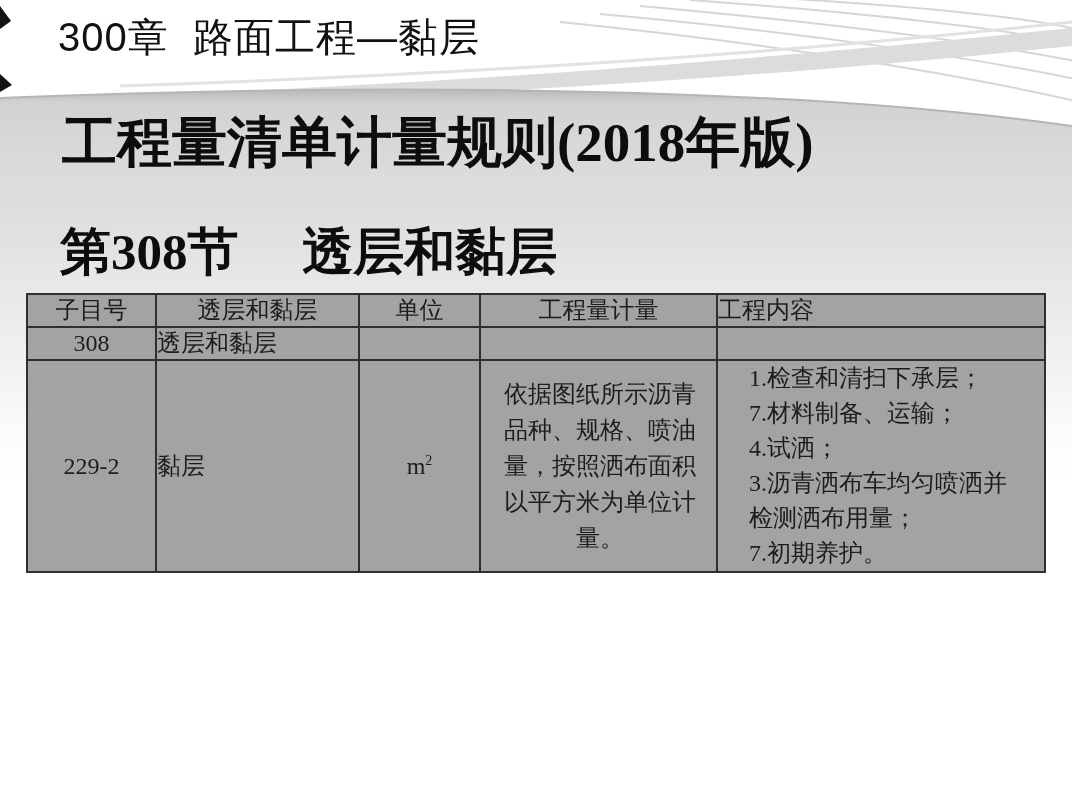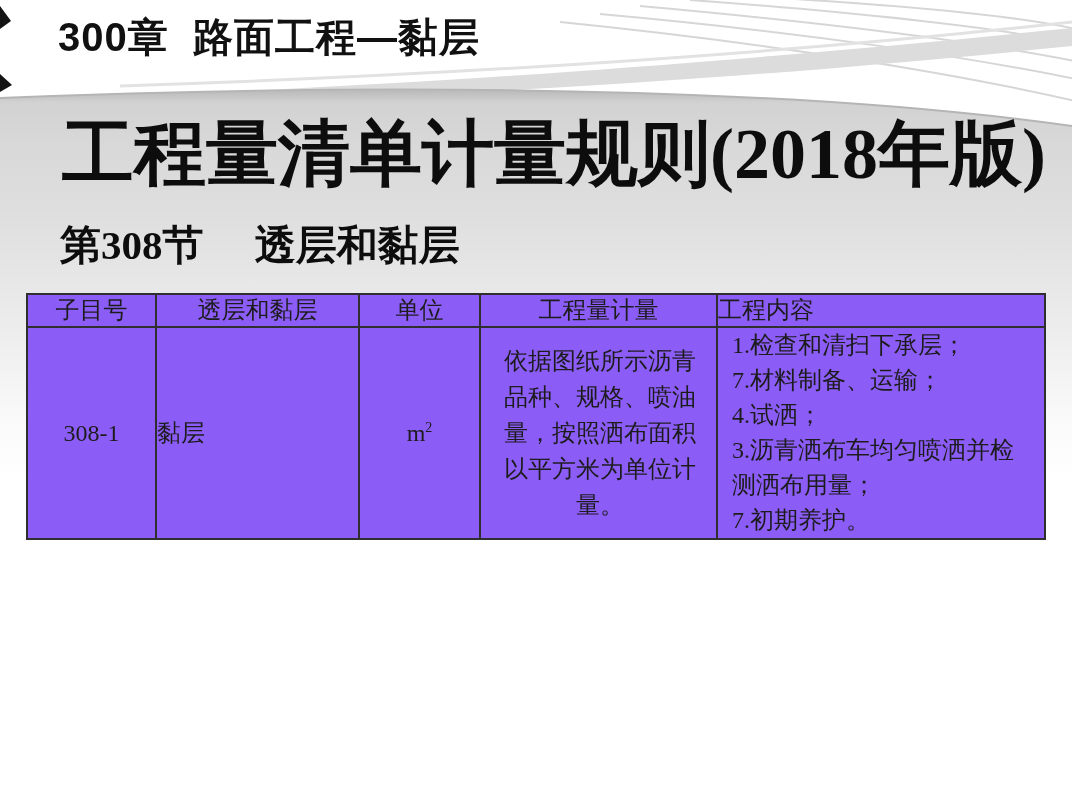--- a/index.html
+++ b/index.html
@@ -14,55 +14,55 @@
   
   .deco{position:absolute;top:0;left:0;width:1072px;height:150px;z-index:0;}
   .bg-gradient{
     position:absolute;top:150px;left:0;width:1072px;height:330px;z-index:0;
     background:linear-gradient(180deg,#d9d9d9 0%,#dedede 18%,#ededed 55%,#fafafa 82%,#ffffff 100%);
   }
 
   .chapter-header{
     position:absolute;top:10px;left:58px;z-index:2;
     font-family:"Liberation Sans","DejaVu Sans",sans-serif;
-    font-size:40px;font-weight:bold;letter-spacing:1px;
+    font-size:40px;font-weight:normal;letter-spacing:1px;
     white-space:pre;color:#111;
   }
   .main-title{
     position:absolute;top:106px;left:62px;z-index:2;
-    font-size:72px;font-weight:bold;letter-spacing:0px;
+    font-size:55px;font-weight:bold;letter-spacing:0px;
     white-space:pre;color:#0d0d0d;
   }
   .section-title{
     position:absolute;top:218px;left:60px;z-index:2;
-    font-size:41px;font-weight:bold;white-space:pre;color:#0d0d0d;
+    font-size:51px;font-weight:bold;white-space:pre;color:#0d0d0d;
   }
 
   
   .tbl-wrap{position:absolute;top:293px;left:26px;z-index:2;}
   table.rules{
     border-collapse:collapse;table-layout:fixed;width:1018px;
-    background:#8b5cf6;
+    background:#a3a3a3;
   }
   table.rules td{
     border:2px solid #2f2f2f;
     font-size:24px;line-height:1.3;color:#1c1c1c;
     padding:0;overflow:hidden;vertical-align:middle;
   }
   td.c-center{text-align:center;}
   td.c-left{text-align:left;padding-left:12px;}
   tr.r-head td{height:29px;}
   tr.r-308 td{height:31px;}
   tr.r-3082 td{height:210px;}
   td.head-content{text-align:left;padding-left:28px;}
   .measure-text{
     padding:0 9px 0 12px;line-height:36px;text-align:center;
   }
   .content-list{
-    padding:0 16px 0 14px;line-height:35px;text-align:left;
+    padding:0 16px 0 31px;line-height:35px;text-align:left;
   }
   sup.unit-exp{font-size:14px;vertical-align:super;line-height:0;}
 </style>
 </head>
 <body>
 
 <div class="stage">
 
   <svg class="deco" viewBox="0 0 1072 150" width="1072" height="150" aria-hidden="true">
     <defs>
@@ -109,22 +109,29 @@
         <col style="width:328px">
       </colgroup>
       <tbody>
           <tr class="r-head">
         <td class="c-center">子目号</td>
         <td class="c-center">透层和黏层</td>
         <td class="c-center">单位</td>
         <td class="c-center">工程量计量</td>
         <td class="head-content">工程内容</td>
       </tr>
+      <tr class="r-308">
+        <td class="c-center">308</td>
+        <td class="c-left">透层和黏层</td>
+        <td class="c-center"></td>
+        <td class="c-center"></td>
+        <td class="c-left"></td>
+      </tr>
       <tr class="r-3082">
-        <td class="c-center">308-1</td>
+        <td class="c-center">229-2</td>
         <td class="c-left">黏层</td>
         <td class="c-center">
           <span>m</span><sup class="unit-exp">2</sup>
         </td>
         <td>
           <div class="measure-text">依据图纸所示沥青品种、规格、喷油量，按照洒布面积以平方米为单位计量。</div>
         </td>
         <td>
           <div class="content-list">
             <div>1.检查和清扫下承层；</div>

